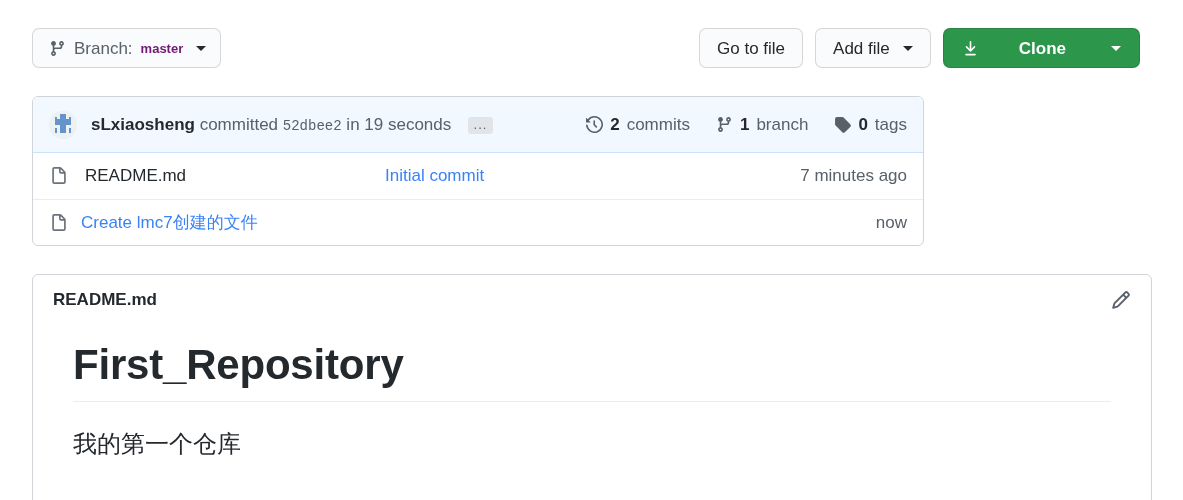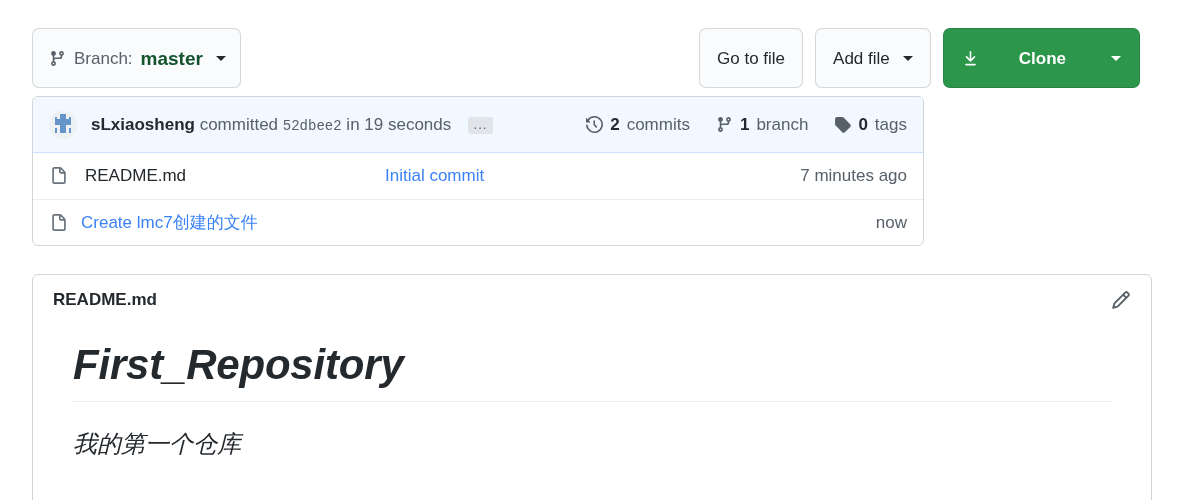--- a/index.html
+++ b/index.html
@@ -13,31 +13,31 @@
   }
   .page { position: relative; width: 1183px; height: 500px; }
 
   
   .toolbar {
     position: absolute; left: 32px; top: 28px;
     width: 1120px; height: 46px;
   }
   .btn {
     display: inline-flex; align-items: center; gap: 8px;
-    height: 60px; padding: 0 17px;
+    height: 40px; padding: 0 17px;
     border: 1px solid rgba(27,31,35,.16);
     border-radius: 7px;
     background: #fafbfc;
     font-size: 17px; color: #24292e;
     line-height: 1; cursor: pointer;
     white-space: nowrap;
   }
   .btn-branch { position: absolute; left: 0; top: 0; padding: 0 14px 0 16px; }
   .branch-label { font-size: 17px; color: #586069; }
-  .branch-name { font-size: 19px; color: #14532d; font-weight: 600; }
+  .branch-name { font-size: 13px; color: #701a75; font-weight: 600; }
   .caret {
     width: 0; height: 0; margin-left: 5px;
     border-left: 5px solid transparent;
     border-right: 5px solid transparent;
     border-top: 5px solid #24292e;
   }
   .caret-white { border-top-color: #ffffff; }
 
   .right-group { position: absolute; right: 12px; top: 0; display: flex; gap: 12px; }
   .btn-clone {
@@ -107,21 +107,21 @@
     border-radius: 6px;
     background: #ffffff;
     overflow: hidden;
   }
   .readme-head {
     display: flex; align-items: center;
     height: 50px; padding: 0 20px;
   }
   .readme-title { font-size: 17px; font-weight: 600; color: #24292e; }
   .pencil { margin-left: auto; color: #586069; cursor: pointer; display: flex; }
-  .readme-body { padding: 0 40px; font-style: italic; }
+  .readme-body { padding: 0 40px; }
   .readme-body h1 {
     margin: 16px 0 0 0;
     font-size: 42px; font-weight: 600; color: #24292e;
     letter-spacing: -0.2px;
     padding-bottom: 12px;
     border-bottom: 1px solid #eaecef;
   }
   .readme-body p {
     margin: 26px 0 0 0;
     font-size: 24px; color: #24292e;

